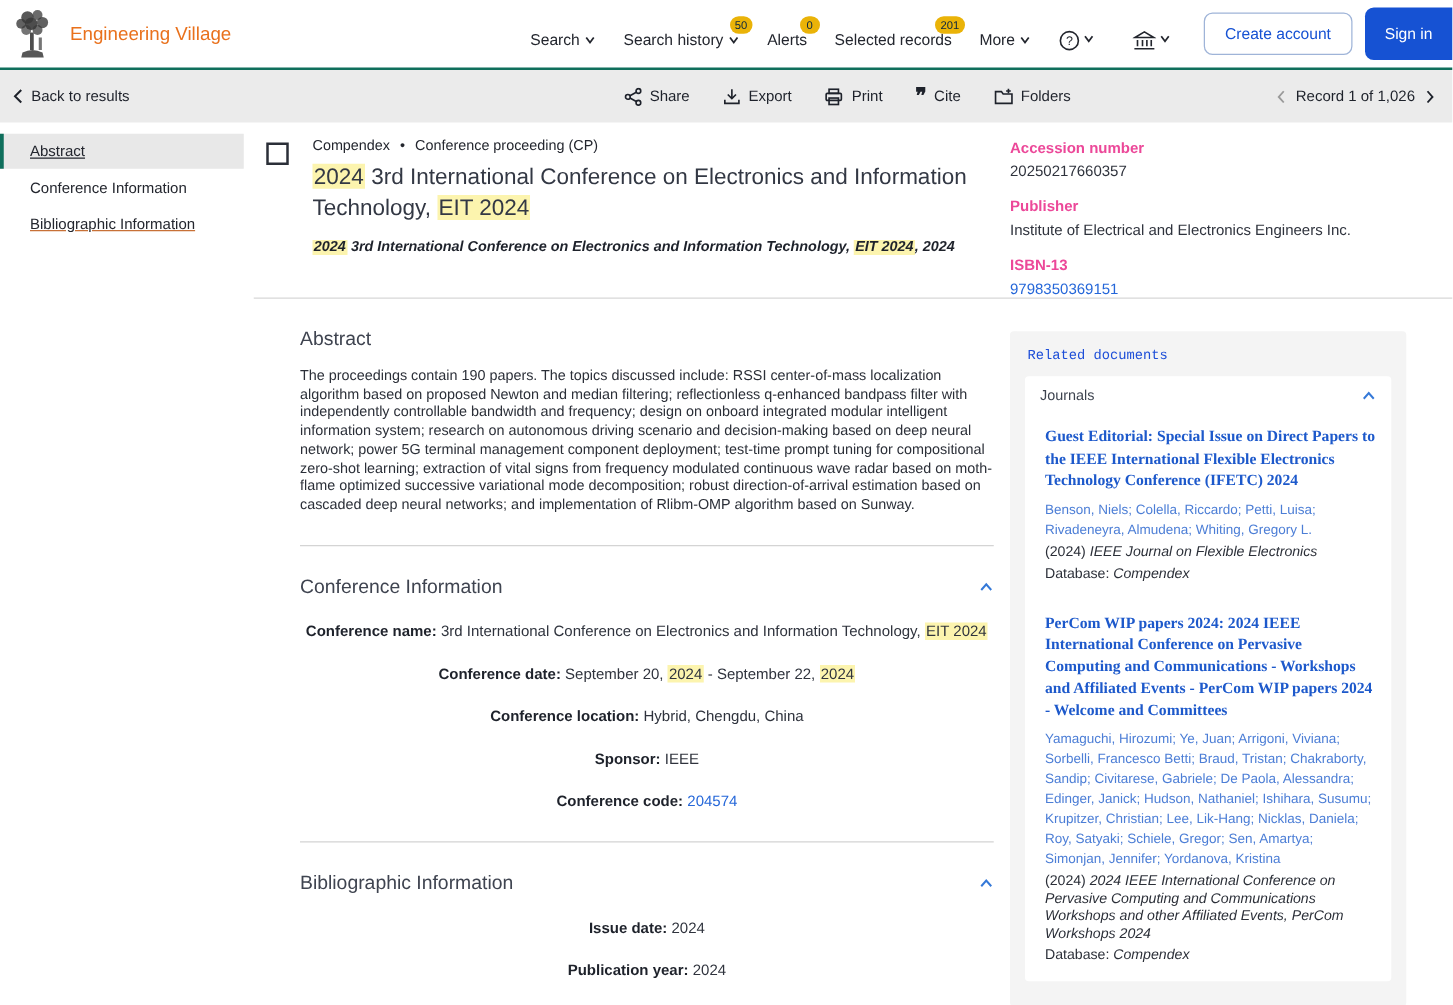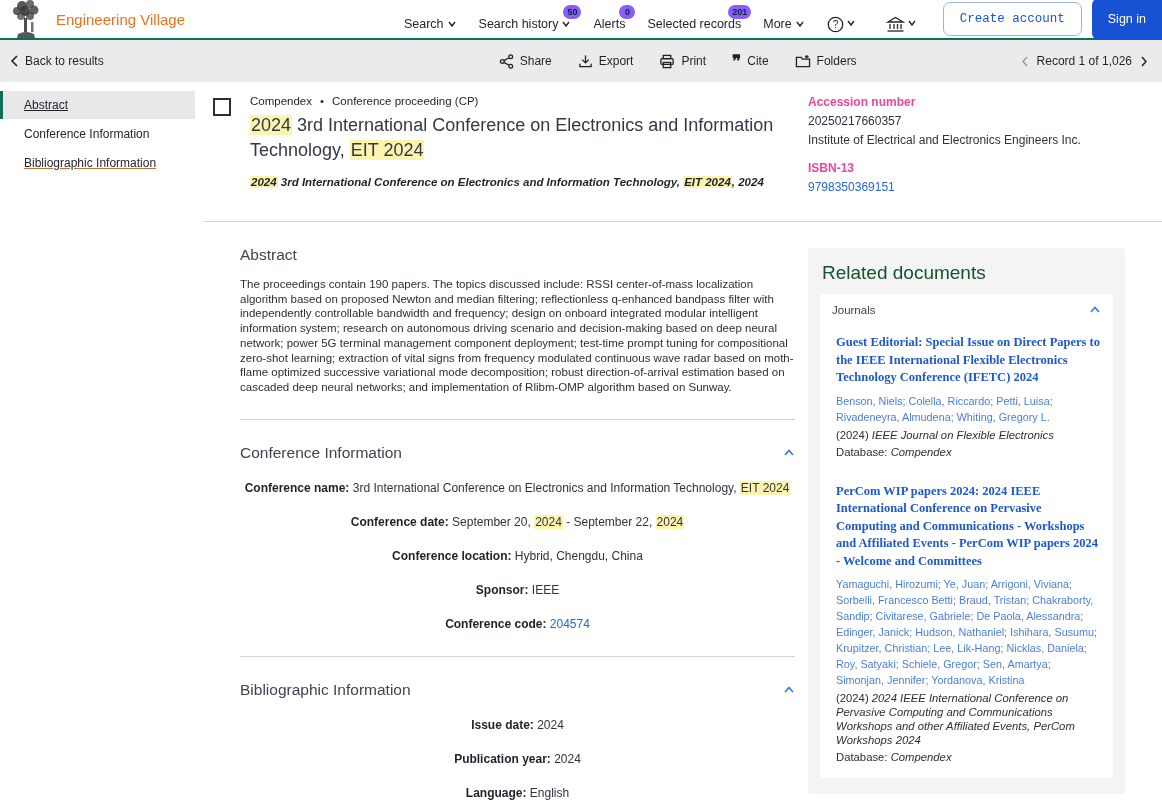--- a/index.html
+++ b/index.html
@@ -1,31 +1,31 @@
 <!DOCTYPE html>
 <html><head>
 <meta charset="utf-8">
 <style>
   * { margin:0; padding:0; box-sizing:border-box; }
   html,body { width:1162px; height:804px; overflow:hidden; background:#fff;
     font-family:"Liberation Sans","DejaVu Sans",sans-serif; color:#2f333d; }
 
   
-  .header { height:40px; display:flex; align-items:center; padding:0 0 0 8px;
+  .header { height:56px; display:flex; align-items:center; padding:0 0 0 8px;
     border-bottom:2px solid #0f6f5c; background:#fff; }
   .logo { width:38px; height:42px; flex:0 0 auto; }
   .brand { color:#E9711C; font-size:15px; margin-left:10px; white-space:nowrap; }
   .hnav { display:flex; align-items:center; margin-left:auto; gap:22px; font-size:12.5px; color:#23262e; }
   .hnav-item { display:flex; align-items:flex-end; gap:3px; position:relative; cursor:pointer; white-space:nowrap; padding-top:10px; }
-  .badge { position:absolute; top:-2px; right:-10px; background:#8b5cf6; color:#0a2540;
-    font-size:9px; line-height:14px; min-width:16px; text-align:center; border-radius:9px; padding:0 4px; font-weight:bold; }
+  .badge { position:absolute; top:-2px; right:-10px; background:#eab308; color:#0a2540;
+    font-size:9px; line-height:14px; min-width:16px; text-align:center; border-radius:9px; padding:0 4px; font-weight:normal; }
   .chev { width:10px; height:10px; margin-bottom:2px; }
   .icon-btn { display:flex; align-items:center; gap:2px; cursor:pointer; }
   .btn-outline { border:1px solid #9fb4d8; color:#1652d3; background:#fff; border-radius:7px;
-    font-size:12.5px; padding:9px 16px; margin-left:26px; cursor:pointer; white-space:nowrap;font-family:Liberation Mono, monospace; }
+    font-size:12.5px; padding:9px 16px; margin-left:26px; cursor:pointer; white-space:nowrap; }
   .btn-solid { background:#1652d3; color:#fff; border:none; border-radius:7px 0 0 7px;
     font-size:12.5px; padding:14px 16px; margin-left:10px; cursor:pointer; white-space:nowrap; }
 
   
   .toolbar { height:42px; background:#ebebeb; display:flex; align-items:center;
     padding:0 14px 0 10px; font-size:12px; color:#1e222b; }
   .tb-left { display:flex; align-items:center; gap:6px; cursor:pointer; }
   .tb-center { display:flex; align-items:center; gap:26px; margin-left:395px; }
   .tb-action { display:flex; align-items:center; gap:6px; cursor:pointer; }
   .tb-right { margin-left:auto; display:flex; align-items:center; gap:8px; }
@@ -58,21 +58,21 @@
   .section-head { display:flex; align-items:center; justify-content:space-between; margin-top:24px; }
   .section-title { font-size:15.5px; color:#3f4450; }
   .collapse-chev { width:12px; height:12px; cursor:pointer; }
   .abstract-text { font-size:11.5px; line-height:14.7px; margin-top:13px; color:#2b2f38; text-align:left; }
   .hr { border-top:1px solid #d4d4d4; margin-top:24px; }
   .field { font-size:12px; margin-top:19px; line-height:15px;text-align:center; }
   .field b { color:#1e222b; }
 
   .right-col { width:317px; margin-left:13px; margin-top:26px; background:#f4f4f4; border-radius:3px;
     padding:12px 12px 16px 12px; min-height:540px; }
-  .rd-title { font-size:19px; color:#14532d; padding:2px 2px 10px 2px; }
+  .rd-title { font-size:11px; color:#1d4ed8; padding:2px 2px 10px 2px;font-family:Liberation Mono, monospace; }
   .rd-card { background:#fff; border-radius:3px; padding:10px 12px 14px 12px; }
   .rd-group { display:flex; justify-content:space-between; align-items:center; font-size:11.5px; color:#3d434f; }
   .doc { margin-top:18px; padding-left:4px; }
   .doc-title { font-size:12.5px; font-weight:bold; color:#1d59cb; line-height:17.5px; cursor:pointer;font-family:Liberation Serif, serif; }
   .doc-authors { font-size:10.8px; color:#4c7ed6; line-height:16px; margin-top:6px; cursor:pointer; }
   .doc-cite { font-size:11.3px; color:#2b2f38; line-height:14px; margin-top:3px; }
   .doc-cite i { font-style:italic; }
   svg { display:block; }
 </style>
 </head>
@@ -241,20 +241,21 @@
           <span>Compendex</span>
           <span>•</span>
           <span>Conference proceeding (CP)</span>
         </div>
         <div class="title"><span class="hl">2024</span><span> 3rd International Conference on Electronics and Information Technology, </span><span class="hl">EIT 2024</span></div>
         <div class="subtitle"><span class="hl">2024</span><span> 3rd International Conference on Electronics and Information Technology, </span><span class="hl">EIT 2024</span><span>, 2024</span></div>
       </div>
       <div class="meta-col">
         <div class="meta-label">Accession number</div>
         <div class="meta-value">20250217660357</div>
+        <div class="meta-label">Publisher</div>
         <div class="meta-value">Institute of Electrical and Electronics Engineers Inc.</div>
         <div class="meta-label">ISBN-13</div>
         <div class="meta-value"><a class="link">9798350369151</a></div>
       </div>
     </div>
 
     <div class="record-body">
       <div class="main-col">
 
         <div class="section-head">

